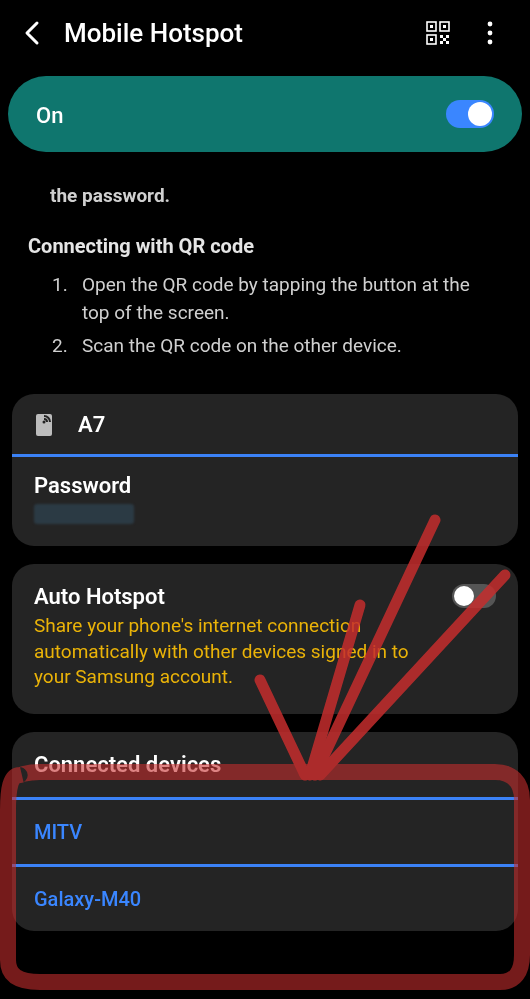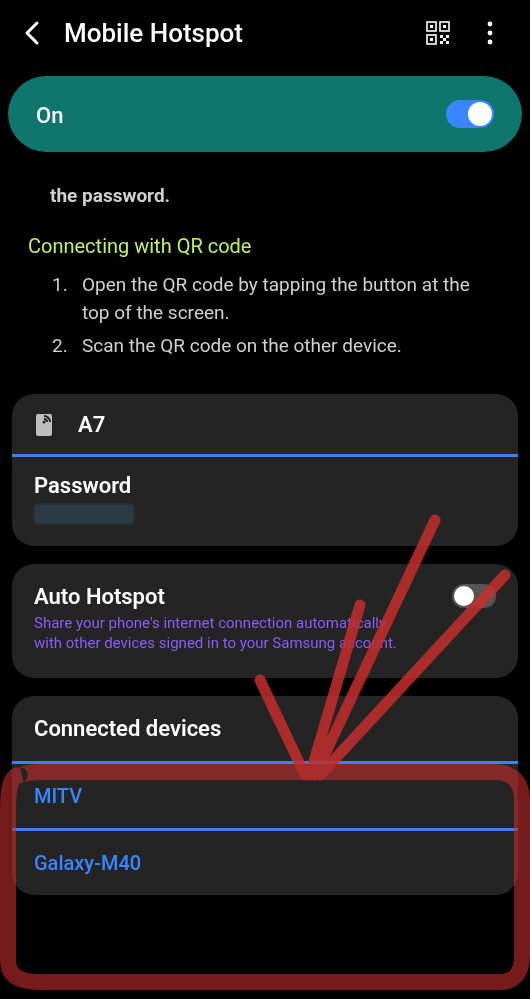--- a/index.html
+++ b/index.html
@@ -48,21 +48,21 @@
   .switch.off .knob { left: 2px; }
 
   
   .instructions {
     padding: 30px 28px 12px 28px;
     color: #d0d0d0;
     font-size: 19px;
     line-height: 1.5;
   }
   .instr-fragment { margin-left: 22px; margin-bottom: 20px; font-weight: bold; }
-  .instr-title { color: #bef264; font-weight: 400; font-size: 20px; margin-bottom: 10px; }
+  .instr-title { color: #e5e5e5; font-weight: 700; font-size: 20px; margin-bottom: 10px; }
   .instr-ol { list-style: none; padding-left: 24px; }
   .instr-ol li { display: flex; gap: 10px; margin-bottom: 4px; }
   .instr-ol .num { min-width: 20px; }
 
   
   .card {
     background: #242424;
     border-radius: 22px;
     margin: 18px 12px 0 12px;
     overflow: hidden;
@@ -82,21 +82,21 @@
     width: 100px; height: 20px;
     background: #2b3a44;
     border-radius: 3px;
     filter: blur(1px);
   }
 
   
   .auto-card { padding: 20px 22px 24px 22px; display:flex; align-items:flex-start; }
   .auto-text { flex: 1; }
   .auto-title { font-size: 22px; font-weight: 600; color: #fff; margin-bottom: 4px;}
-  .auto-sub { font-size: 15px; color: #8b5cf6; line-height: 1.35; max-width: 380px;}
+  .auto-sub { font-size: 19px; color: #eab308; line-height: 1.35; max-width: 380px;}
   .auto-switch-wrap { display:flex; flex-direction:column; align-items:center; }
   .switch.small { width: 44px; height: 24px; border-radius: 12px; }
   .switch.small .knob { width: 20px; height: 20px; top: 2px; }
 
   
   .conn-card { }
   .conn-card .row { padding: 20px 22px; }
   .conn-title { font-size: 22px; font-weight: 600; color: #fff; }
   .device { color: #3a86ff; font-size: 20px; font-weight: 500; }
 

